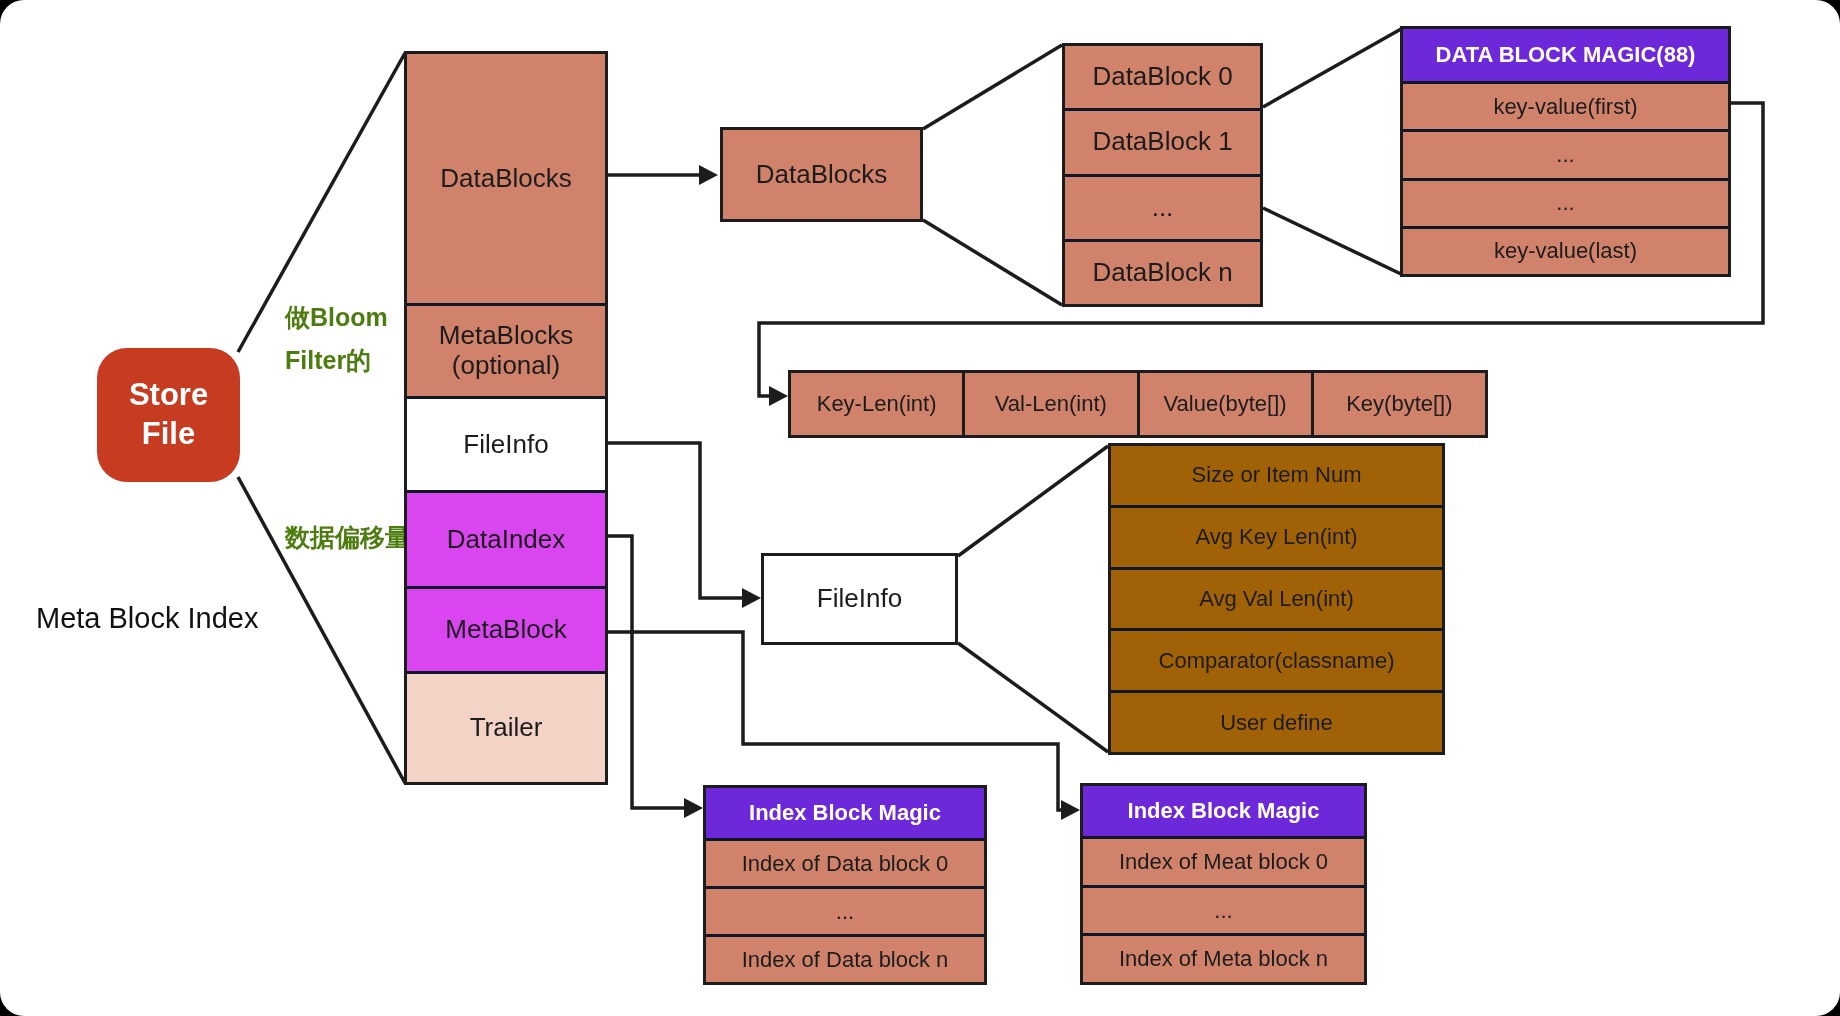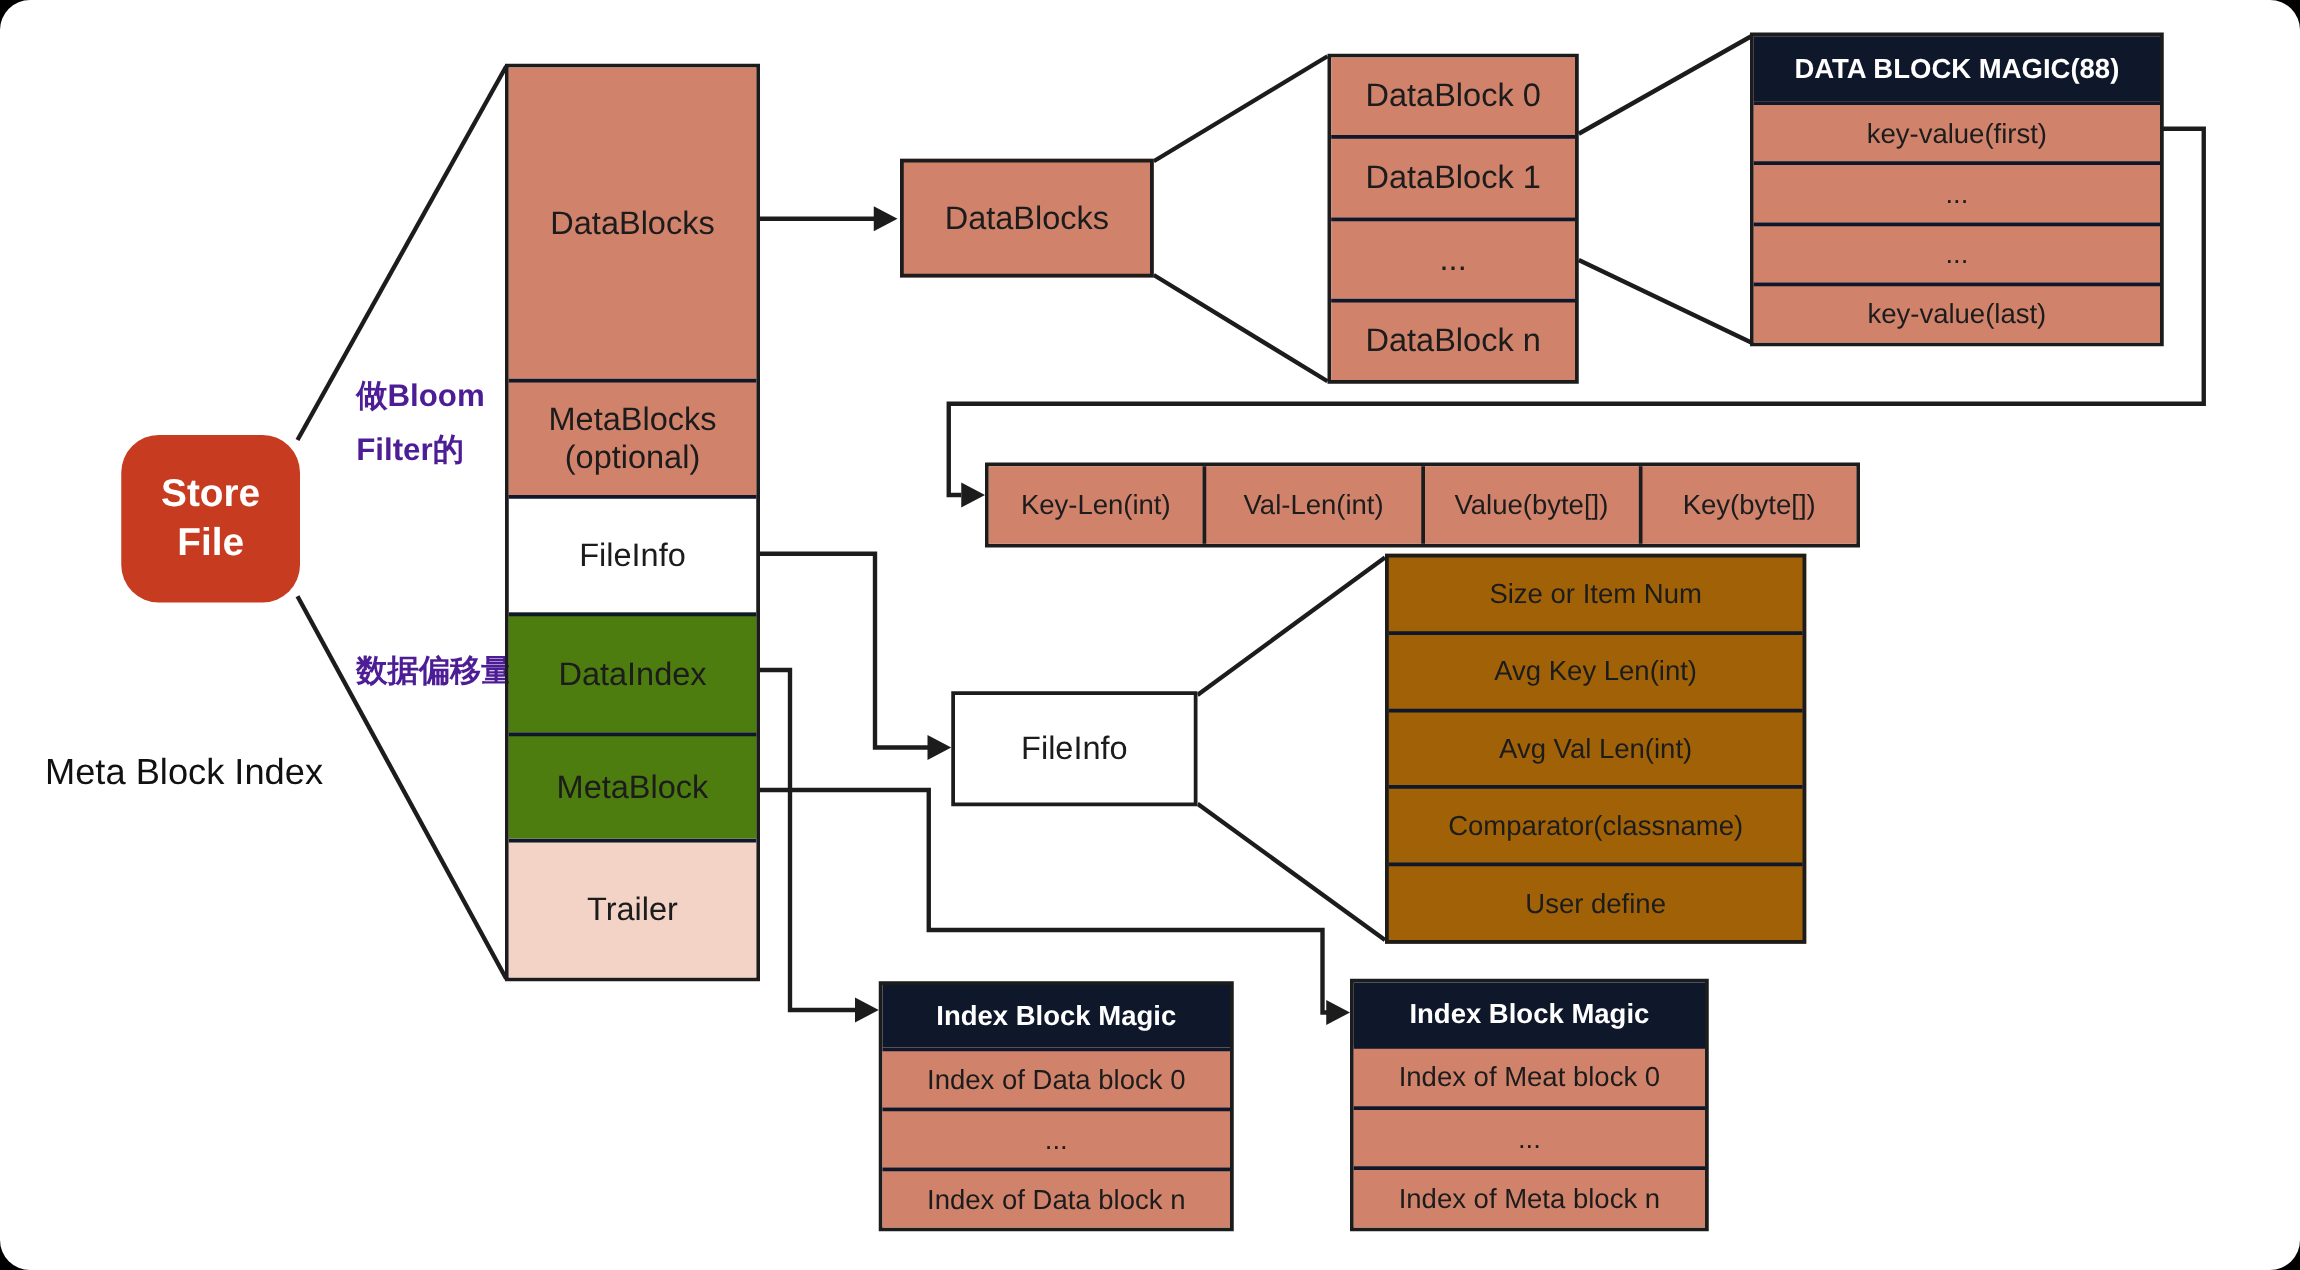--- a/index.html
+++ b/index.html
@@ -21,32 +21,32 @@
   }
   .cell{
     box-sizing:border-box;
     display:flex;align-items:center;justify-content:center;
     text-align:center;
   }
   .stackcol{display:flex;flex-direction:column;border:3px solid #1c1c1c;box-sizing:border-box;}
   .stackcol .cell{border-top:3px solid #0f172a;}
   .stackcol .cell:first-child{border-top:none;}
   .salmon{background:#d0826b;}
-  .pinklight{background:#4d7c0f;}
+  .pinklight{background:#d946ef;}
   .pinkmid{background:#f2d3c6;}
-  .hdr{background:#0f172a;color:#ffffff;font-weight:bold;}
+  .hdr{background:#6d28d9;color:#ffffff;font-weight:bold;}
   .storefile{
     background:#c73b20;border-radius:30px;color:#fff;
     display:flex;flex-direction:column;align-items:center;justify-content:center;
     font-size:31px;font-weight:600;line-height:1.25;
   }
   .f26{font-size:26px;font-weight:500;line-height:1.15;}
   .f22{font-size:22px;font-weight:500;}
   .hdr22{font-size:22px;}
-  .bluenote{color:#4c1d95;font-size:25px;font-weight:600;line-height:1.7;}
+  .bluenote{color:#4d7c0f;font-size:25px;font-weight:600;line-height:1.7;}
   .blacknote{color:#111;font-size:29px;font-weight:500;}
   .hrow{display:flex;border:3px solid #1c1c1c;box-sizing:border-box;}
   .hrow .cell{border-left:3px solid #1c1c1c;flex:1;}
   .hrow .cell:first-child{border-left:none;}
 </style>
 </head>
 <body>
 
 <div class="canvas">
 

